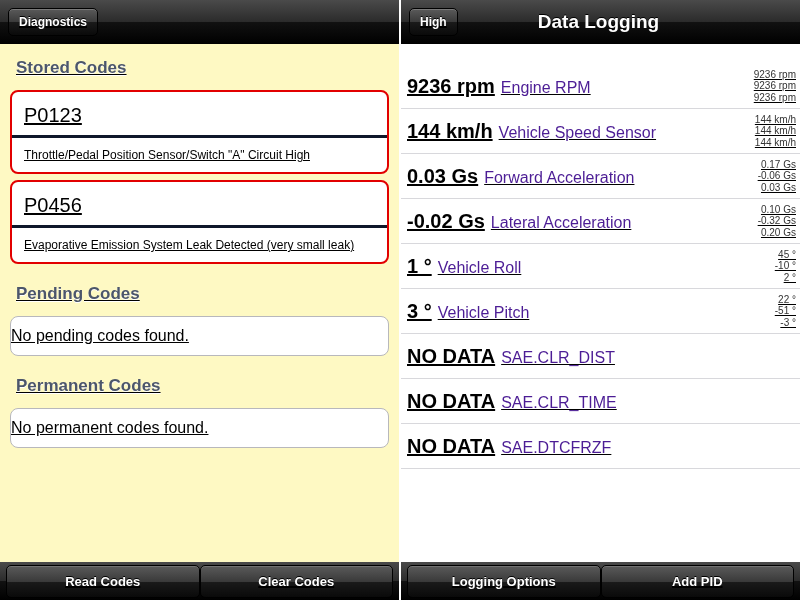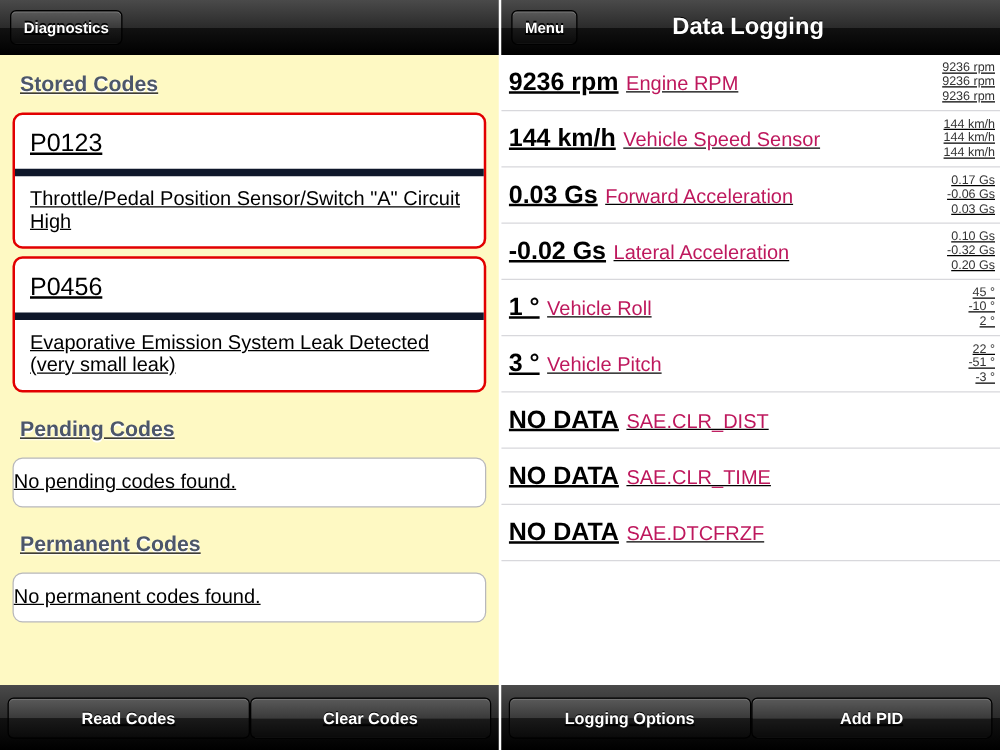--- a/index.html
+++ b/index.html
@@ -48,20 +48,21 @@
       text-shadow: 0 -1px 0 #000;
       pointer-events: none;
     }
     .content {
       flex: 1;
       overflow: hidden;
       background: #fef9c3;
     }
     .content-right {
       background: #fff;
+      margin-top: 20px;
     }
     .section-header {
       color: #4c566a;
       font-size: 17px;
       font-weight: bold;
       padding: 14px 16px 6px;
       text-shadow: 0 1px 0 #fff;
     }
     .card {
       background: #fff;
@@ -74,27 +75,27 @@
     }
     .card-row {
       padding: 10px 0;
       font-size: 16px;
     }
     .card-code {
       font-size: 20px;
       padding: 12px 12px 8px;
     }
     .card-desc {
-      border-top: 6px solid #0f172a;
-      font-size: 16px;
+      border-top: 3px solid #0f172a;
+      font-size: 12px;
       padding: 10px 12px;
     }
     .toolbar {
       background: linear-gradient(to bottom, #4a4a4a 0%, #2b2b2b 50%, #111 51%, #000 100%);
-      height: 52px;
+      height: 38px;
       display: flex;
       align-items: center;
       justify-content: space-around;
       padding: 0 6px;
       gap: 0;
     }
     .toolbar-button {
       flex: 1;
       background: linear-gradient(to bottom, #5a5a5a 0%, #3a3a3a 50%, #1a1a1a 51%, #0a0a0a 100%);
       border: 1px solid #000;
@@ -123,21 +124,21 @@
       overflow: hidden;
     }
     .data-value {
       font-size: 20px;
       font-weight: bold;
       color: #000;
       white-space: nowrap;
     }
     .data-label {
       font-size: 16px;
-      color: #be185d;
+      color: #4c1d95;
       white-space: nowrap;
     }
     .history {
       display: flex;
       flex-direction: column;
       align-items: flex-end;
       font-size: 10px;
       line-height: 1.15;
       color: #333;
       min-width: 52px;
@@ -172,21 +173,21 @@
   </div>
   <div class="toolbar">
     <div class="toolbar-button">Read Codes</div>
     <div class="toolbar-button">Clear Codes</div>
   </div>
 
 </div>
 
 <div class="screen">
   <div class="navbar">
-    <button class="nav-button">Menu</button>
+    <button class="nav-button">High</button>
     <div class="nav-title">Data Logging</div>
   </div>
   <div class="content content-right" id="data-rows">
       <div class="data-row">
         <div class="data-main">
           <span class="data-value">9236 rpm</span>
           <span class="data-label">Engine RPM</span>
         </div>
         <div class="history">
           <span>9236 rpm</span>

